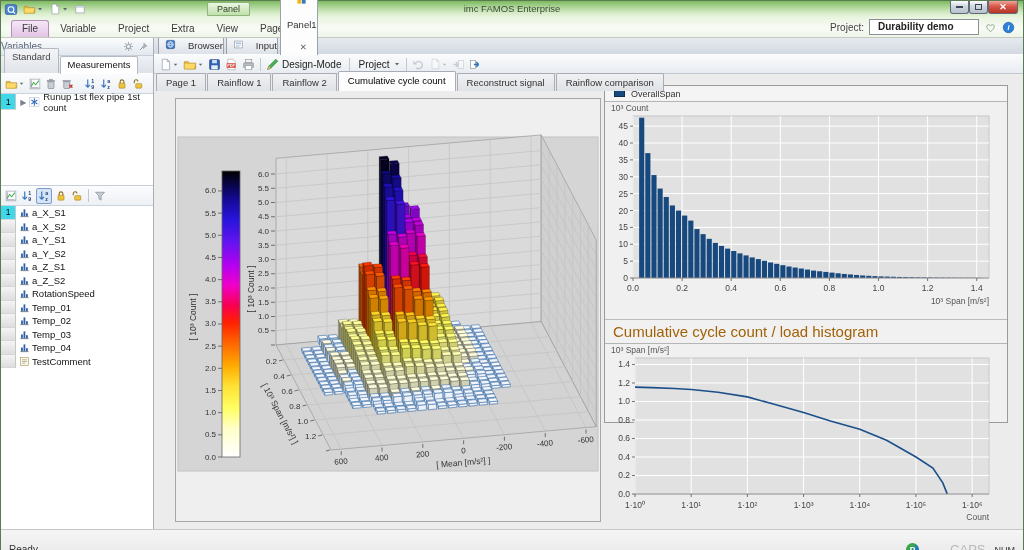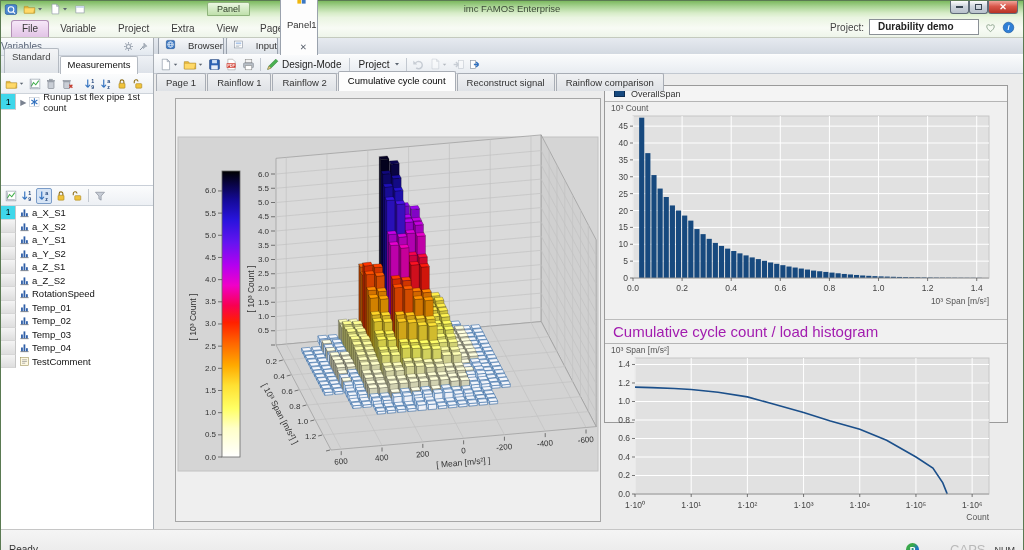--- a/index.html
+++ b/index.html
@@ -71,21 +71,21 @@
     border-radius:2px 2px 0 0; background:linear-gradient(#f0f1f3,#dfe2e6); }
   .page-tab.active { background:#fdfdfd; color:#000; padding-bottom:5px; }
   .main-content { position:relative; flex:1; background:#ececec; }
 
   
   .plot3d-panel { position:absolute; left:21px; top:24px; width:426px; height:424px; background:#efefef; border:1px solid #a6a6a6; }
   .rightcol { position:absolute; left:450px; top:11px; width:404px; height:338px; background:#f0f0f0; border:1px solid #9a9a9a; }
   .legend-strip { height:16px; display:flex; align-items:center; gap:6px; padding-left:9px; background:#f4f4f4; border-bottom:1px solid #b5b5b5; }
   .legend-swatch { width:11px; height:7px; background:#17497e; border:1px solid #0e2d52; }
   .legend-label { font-size:9px; color:#333; }
-  .title-strip { height:25px; line-height:24px; padding-left:8px; font-size:15px; color:#a21caf; background:#f1f1f1;
+  .title-strip { height:25px; line-height:24px; padding-left:8px; font-size:15px; color:#a16207; background:#f1f1f1;
     border-top:1px solid #bcbcbc; border-bottom:1px solid #b5b5b5; }
   svg text { font-family:"Liberation Sans", sans-serif; }
 
   
   .statusbar { height:40px; background:linear-gradient(#f5f5f5,#e4e4e4); border-top:1px solid #c6c6c6; display:flex; align-items:center; padding:0 8px; }
   .status-left { flex:1; font-size:10px; color:#333; }
   .status-right { display:flex; align-items:center; gap:9px; }
   .p-badge { width:13px; height:13px; border-radius:50%; background:linear-gradient(135deg,#39a84b 35%,#1a72c8 65%); color:#fff;
     font-size:8.5px; font-weight:bold; display:flex; align-items:center; justify-content:center; }
   .kbd-caps { font-size:13px; color:#b9b9b9;margin-left:22px; }

